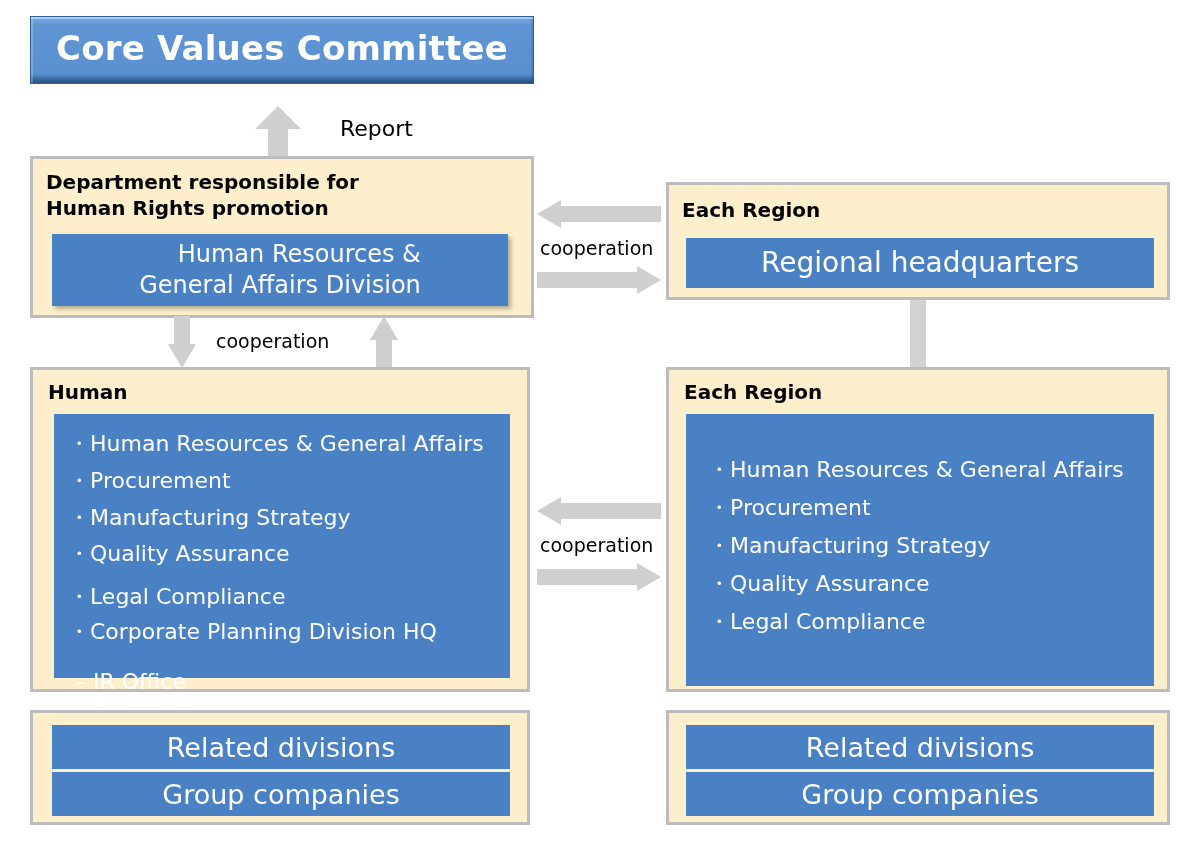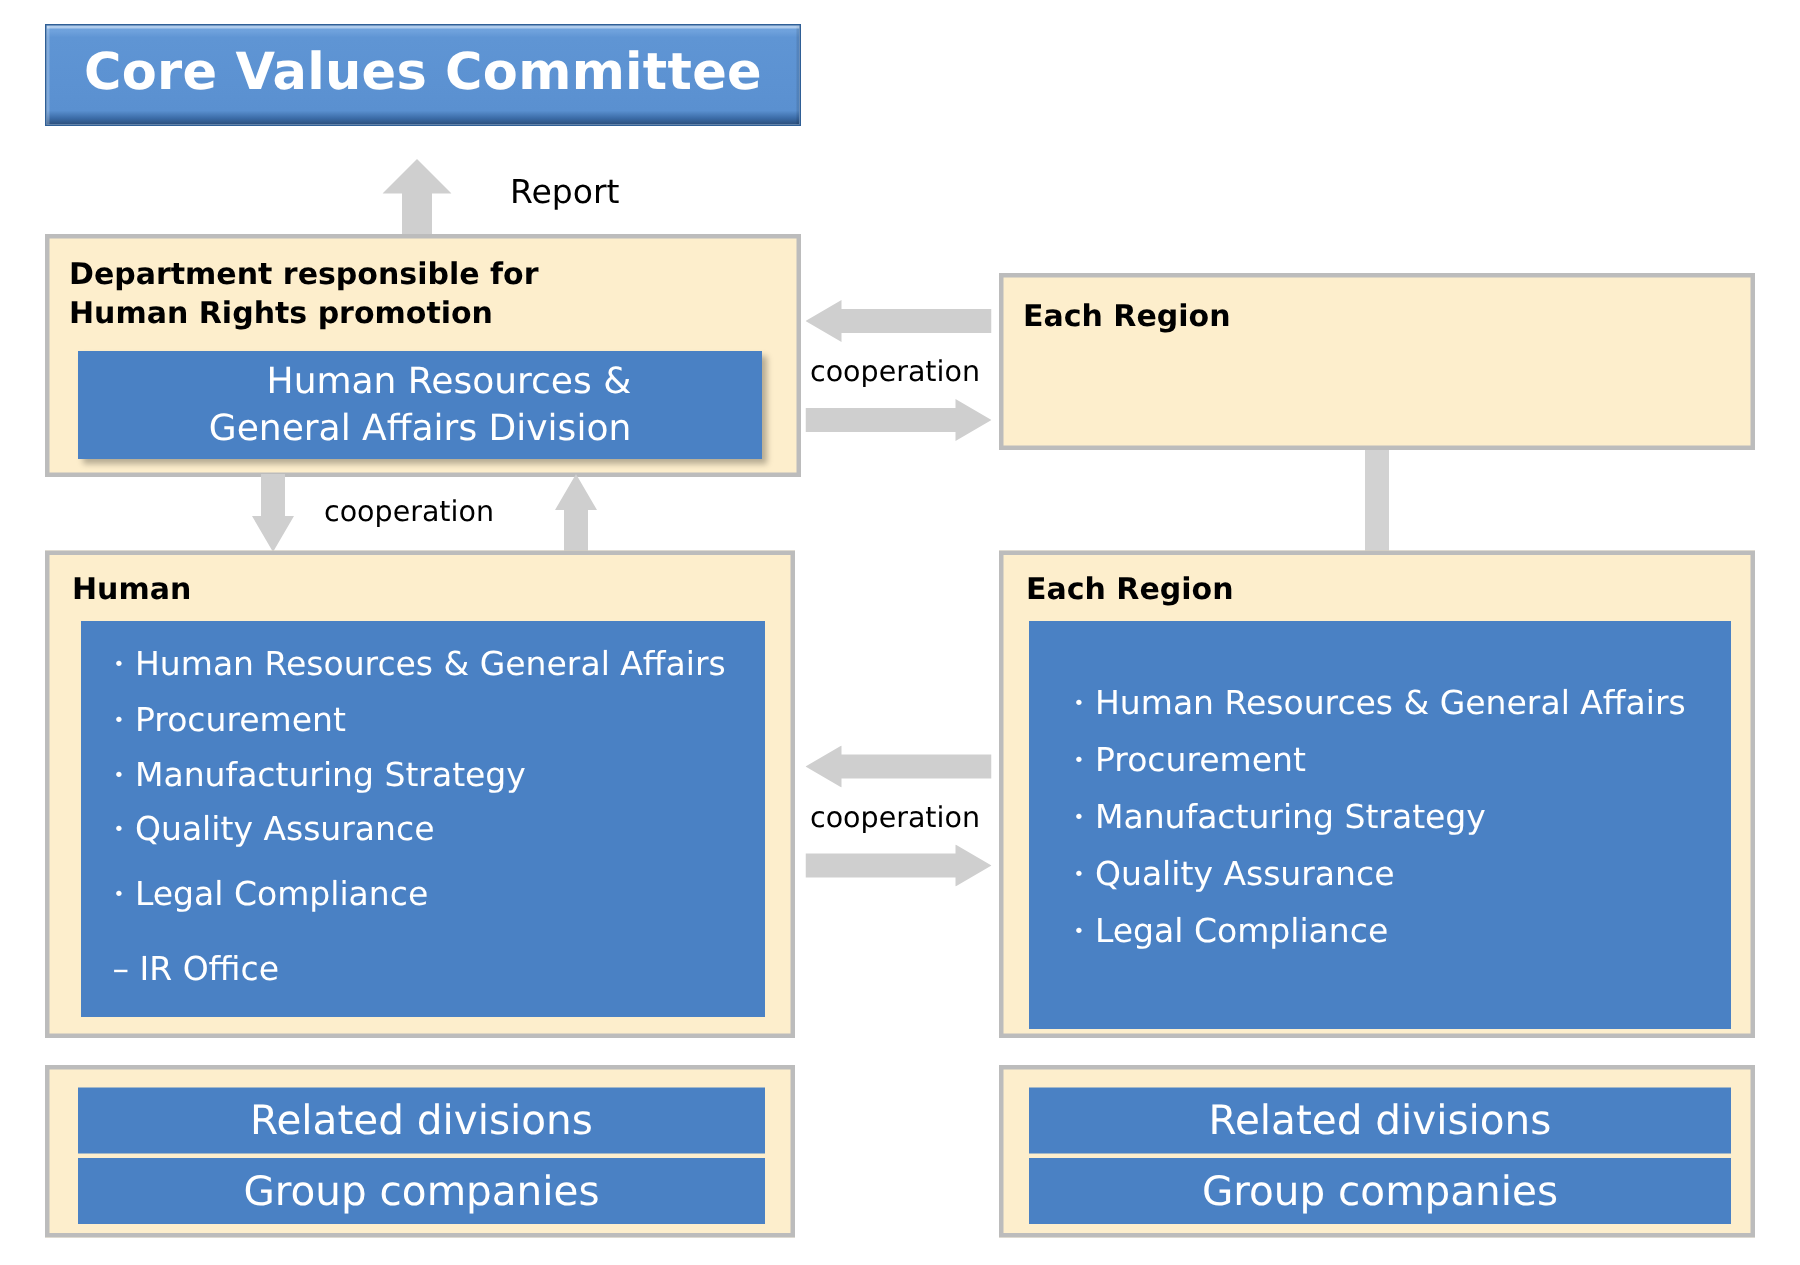--- a/index.html
+++ b/index.html
@@ -157,20 +157,23 @@
   <div class="panel" style="left:30px; top:156px; width:504px; height:162px;"></div>
   <div class="panel-heading" style="left:46px; top:170px; width:460px;">Department responsible for
 Human Rights promotion</div>
   <div class="bluebox shadowed centered" style="left:52px; top:234px; width:456px; height:72px;">
     <span class="blue-title-md" style="white-space:pre-line;">Human Resources &amp;
 General Affairs Division</span>
   </div>
 
   <div class="panel" style="left:666px; top:182px; width:504px; height:118px;"></div>
   <div class="panel-heading" style="left:682px; top:198px;">Each Region</div>
+  <div class="bluebox centered" style="left:686px; top:238px; width:468px; height:50px;">
+    <span class="blue-title-lg">Regional headquarters</span>
+  </div>
 
   <div class="arrow" style="left:537px; top:200px;">
     <svg width="124" height="28" viewBox="0 0 124 28" aria-hidden="true">
       <polygon points="0,14 24,0 24,6 124,6 124,22 24,22 24,28" fill="#cfcfcf"></polygon>
     </svg>
   </div>
   <div class="edge-label small" style="left:540px; top:239px;">cooperation</div>
   <div class="arrow" style="left:537px; top:266px;">
     <svg width="124" height="28" viewBox="0 0 124 28" aria-hidden="true">
       <polygon points="124,14 100,0 100,6 0,6 0,22 100,22 100,28" fill="#cfcfcf"></polygon>
@@ -193,20 +196,21 @@
 
   <div class="panel" style="left:30px; top:367px; width:500px; height:325px;"></div>
   <div class="panel-heading" style="left:48px; top:380px;">Human</div>
   <div class="bluebox" style="left:54px; top:414px; width:456px; height:264px;"></div>
   <ul class="blist" style="left:68px; top:430px; width:440px;">
     <li style="margin-top:3px;">・Human Resources &amp; General Affairs</li>
     <li style="margin-top:15px;">・Procurement</li>
     <li style="margin-top:15px;">・Manufacturing Strategy</li>
     <li style="margin-top:14px;">・Quality Assurance</li>
     <li style="margin-top:21px;">・Legal Compliance</li>
+    <li style="margin-top:13px;">・Corporate Planning Division HQ</li>
     <li style="margin-top:28px;"> – IR Office</li>
   </ul>
 
   <div class="panel" style="left:666px; top:367px; width:504px; height:325px;"></div>
   <div class="panel-heading" style="left:684px; top:380px;">Each Region</div>
   <div class="bluebox" style="left:686px; top:414px; width:468px; height:272px;"></div>
   <ul class="blist" style="left:708px; top:456px; width:440px;">
     <li style="margin-top:3px;">・Human Resources &amp; General Affairs</li>
     <li style="margin-top:16px;">・Procurement</li>
     <li style="margin-top:16px;">・Manufacturing Strategy</li>

